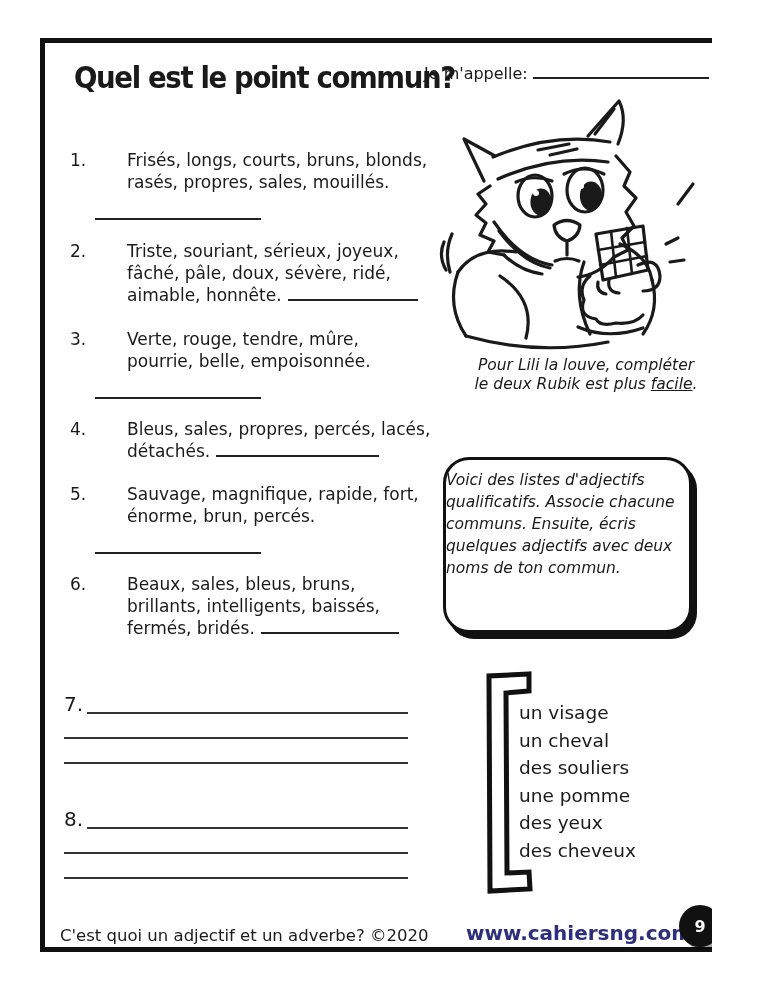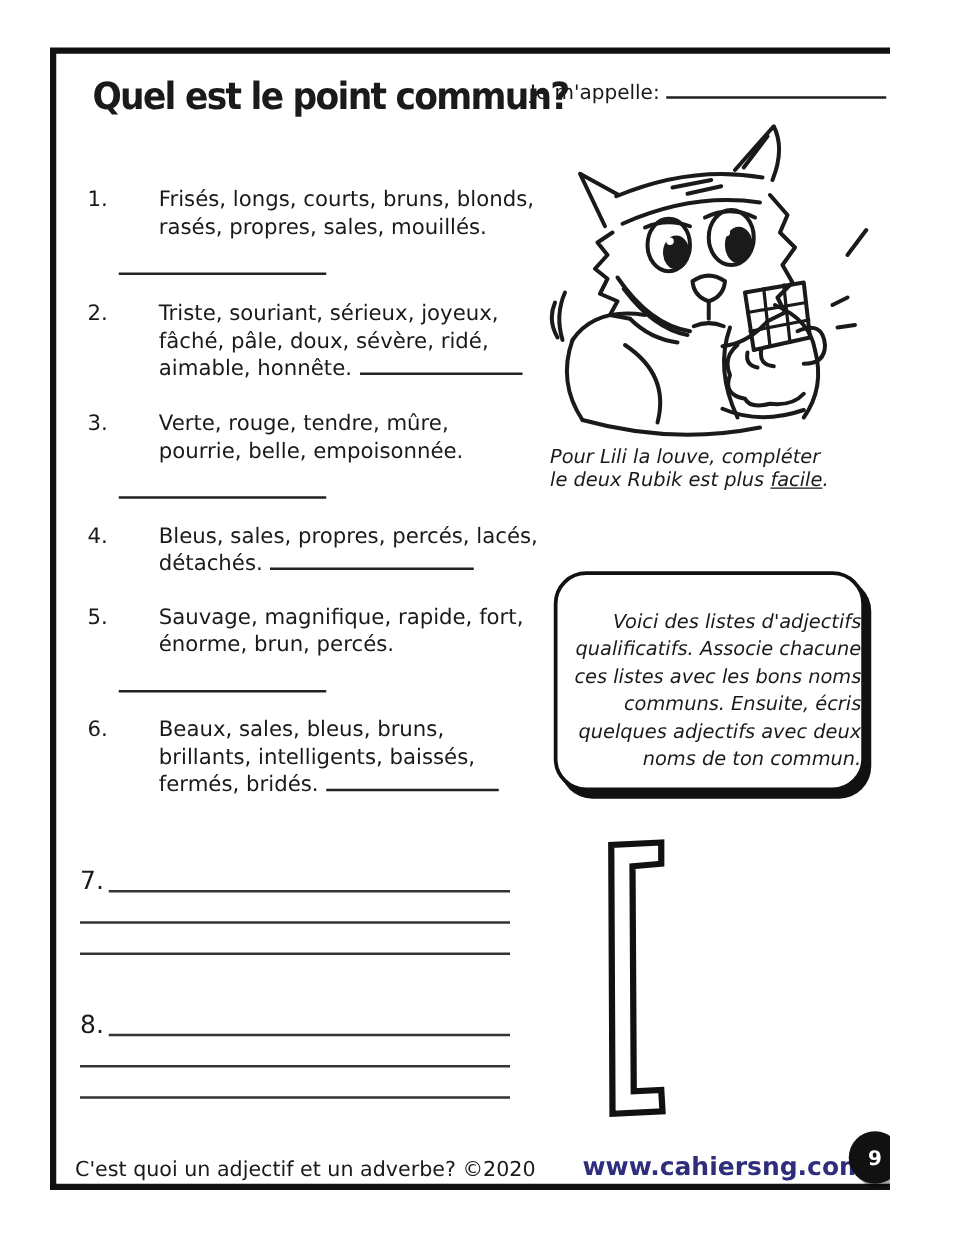--- a/index.html
+++ b/index.html
@@ -26,29 +26,29 @@
   .iblank{display:inline-block;height:13px;border-bottom:2px solid #222;margin-left:6px;}
   .bline{height:13px;border-bottom:2px solid #222;margin-top:12px;}
   
   .wq{position:absolute;left:64px;width:344px;}
   .wq-first{display:flex;align-items:flex-end;}
   .wnum{font-size:20px;line-height:20px;padding-right:4px;}
   .wline{flex:1;border-bottom:2px solid #333;height:18px;}
   .fline{border-bottom:2px solid #333;height:23px;}
   
   .caption{
-    position:absolute;left:440px;top:356px;width:292px;text-align:left;
+    position:absolute;left:440px;top:356px;width:292px;text-align:center;
     font-size:15.5px;font-style:italic;line-height:19px;
   }
   .ibox{
     position:absolute;left:443px;top:457px;width:249px;height:176px;box-sizing:border-box;
     border:3px solid #111;border-radius:26px;background:#fff;
     box-shadow:5px 6px 0 #111;
-    text-align:right;font-size:15.5px;font-style:italic;line-height:22px;
-    padding-top:26px;
+    text-align:left;font-size:15.5px;font-style:italic;line-height:22px;
+    padding-top:9px;
   }
   .nouns{position:absolute;left:519px;top:699px;font-size:18.5px;}
   .noun-line{height:27.5px;line-height:27.5px;white-space:nowrap;}
   .bracket-svg{position:absolute;left:482px;top:671px;}
   .wolf-svg{position:absolute;left:438px;top:94px;}
   
   .footer-left{position:absolute;left:60px;top:926px;font-size:16.5px;white-space:nowrap;}
   .footer-url{position:absolute;left:466px;top:921px;font-size:20px;font-weight:bold;white-space:nowrap;}
   .page-circle{
     position:absolute;left:679px;top:905px;width:42px;height:42px;border-radius:50%;
@@ -203,29 +203,36 @@
   </svg>
 
   <div class="caption">
     <span>Pour Lili la louve, compléter</span><br>
     <span>le deux Rubik est plus </span><u>facile</u><span>.</span>
   </div>
 
   <div class="ibox">
     <div>Voici des listes d'adjectifs</div>
     <div>qualificatifs. Associe chacune</div>
-    <div>ces listes avec les bons noms</div>
     <div>communs. Ensuite, écris</div>
     <div>quelques adjectifs avec deux</div>
     <div>noms de ton commun.</div>
   </div>
 
   <svg class="bracket-svg" width="52" height="224" viewBox="0 0 52 224">
     <path d="M47,3 L7,5 L8,220 L48,218 L47,201 L25,202 L24,22 L47,20 Z" fill="#ffffff" stroke="#111" stroke-width="5" stroke-linejoin="miter"></path>
   </svg>
 
+  <div class="nouns">
+    <div class="noun-line">un visage</div>
+    <div class="noun-line">un cheval</div>
+    <div class="noun-line">des souliers</div>
+    <div class="noun-line">une pomme</div>
+    <div class="noun-line">des yeux</div>
+    <div class="noun-line">des cheveux</div>
+  </div>
 
   <div class="footer-left">C'est quoi un adjectif et un adverbe? ©2020</div>
   <div class="footer-url" style="color:#2e2e7c">www.cahiersng.com</div>
   <div class="page-circle">
     <span>9</span>
   </div>
 </div>
 
 </body></html>

